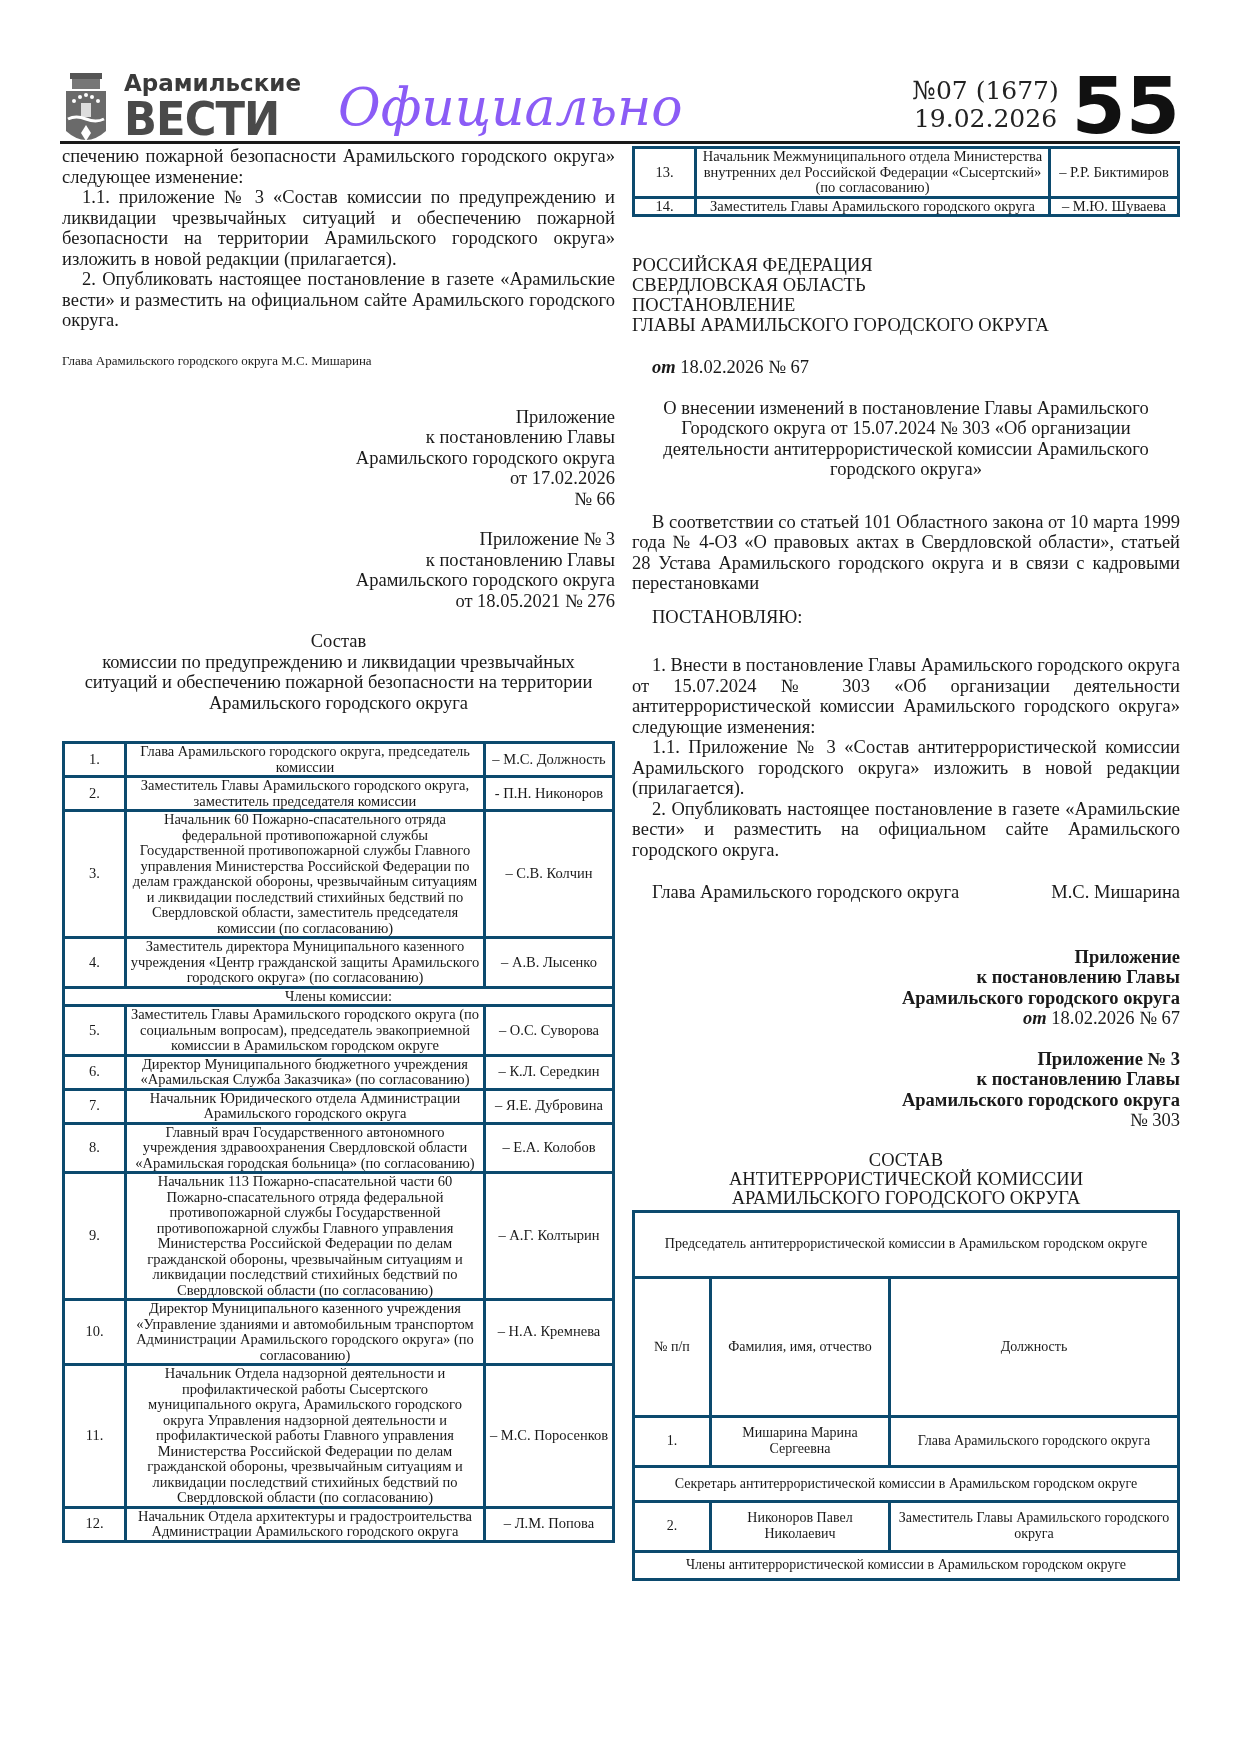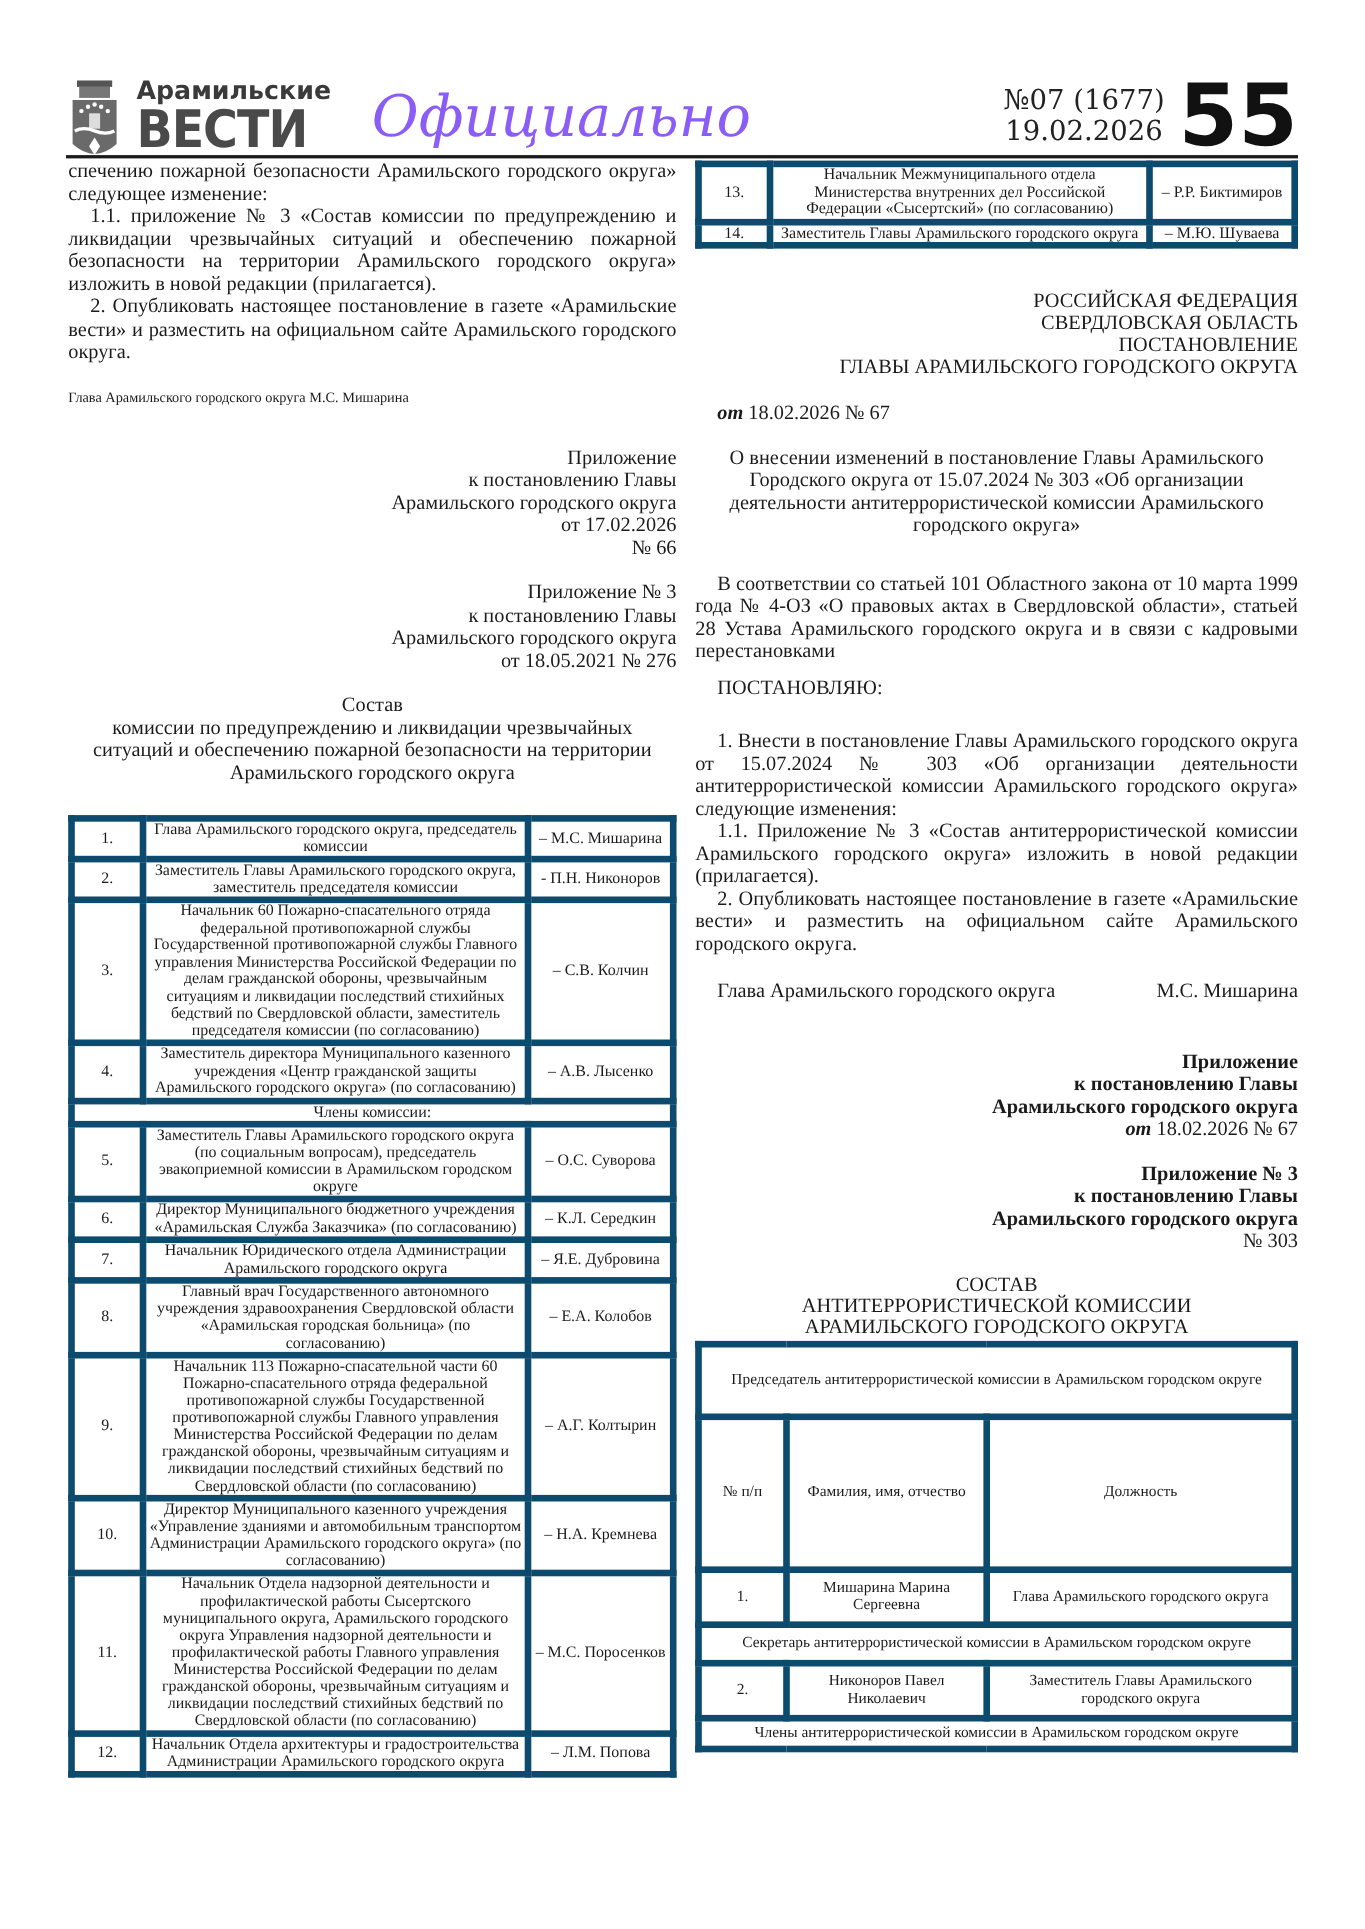--- a/index.html
+++ b/index.html
@@ -24,21 +24,21 @@
   p { margin: 0; }
   .body-text { font-size: 18.5px; line-height: 20.5px; text-align: justify; }
   .indent { text-indent: 20px; }
   .small { font-size: 13px; line-height: 16px; }
   .right { text-align: right; }
   .center { text-align: center; }
   .bold { font-weight: bold; }
   .it-bold { font-style: italic; font-weight: bold; }
 
   table { border-collapse: collapse; width: 100%; }
-  td { border: 6px solid #0c4a6e; font-size: 14.5px; line-height: 15.5px; text-align: center; vertical-align: middle; padding: 0 3px; }
+  td { border: 3px solid #0c4a6e; font-size: 14.5px; line-height: 15.5px; text-align: center; vertical-align: middle; padding: 0 3px; }
   td.num { width: 53px; }
   td.name { width: 120px; }
   .t2 td { font-size: 14px; line-height: 16px; }
 </style>
 </head>
 <body>
 
 <div class="masthead">
   <svg class="logo-crest" viewBox="0 0 44 76">
     <rect x="6" y="0" width="32" height="6" fill="#555"></rect>
@@ -87,21 +87,21 @@
   </div>
 
   <div class="body-text center" style="margin-top:20px; text-align:center;">Состав</div>
   <div class="body-text center" style="text-align:center; padding:0 12px;">комиссии по предупреждению и ликвидации чрезвычайных ситуаций и обеспечению пожарной безопасности на территории  Арамильского городского округа</div>
 
   <table style="margin-top:28px;">
     <tbody>
         <tr>
           <td class="num">1.</td>
           <td>Глава Арамильского городского округа, председатель комиссии</td>
-          <td class="name">– М.С. Мишарина</td>
+          <td class="name">– М.С. Должность</td>
         </tr>
     <tr>
           <td class="num">2.</td>
           <td>Заместитель Главы Арамильского городского округа, заместитель председателя комиссии</td>
           <td class="name">- П.Н. Никоноров</td>
         </tr>
     <tr>
           <td class="num">3.</td>
           <td>Начальник 60 Пожарно-спасательного отряда федеральной противопожарной службы Государственной противопожарной службы Главного управления Министерства Российской Федерации по делам гражданской обороны, чрезвычайным ситуациям и ликвидации последствий стихийных бедствий по Свердловской области, заместитель председателя комиссии (по согласованию)</td>
           <td class="name">– С.В. Колчин</td>
@@ -167,21 +167,21 @@
           <td class="name">– Р.Р. Биктимиров</td>
         </tr>
     <tr>
           <td class="num">14.</td>
           <td>Заместитель Главы Арамильского городского округа</td>
           <td class="name">– М.Ю. Шуваева</td>
         </tr>
   </tbody>
     </table>
 
-  <div class="body-text" style="margin-top:38px; text-align:right; line-height:20px;">
+  <div class="body-text" style="margin-top:38px; text-align:left; line-height:20px;">
     <div>РОССИЙСКАЯ ФЕДЕРАЦИЯ</div>
     <div>СВЕРДЛОВСКАЯ ОБЛАСТЬ</div>
     <div>ПОСТАНОВЛЕНИЕ</div>
     <div>ГЛАВЫ АРАМИЛЬСКОГО ГОРОДСКОГО ОКРУГА</div>
   </div>
 
   <p class="body-text" style="margin-top:22px; padding-left:20px;">
     <span class="it-bold">от</span>
     <span>18.02.2026 № 67</span>
   </p>

